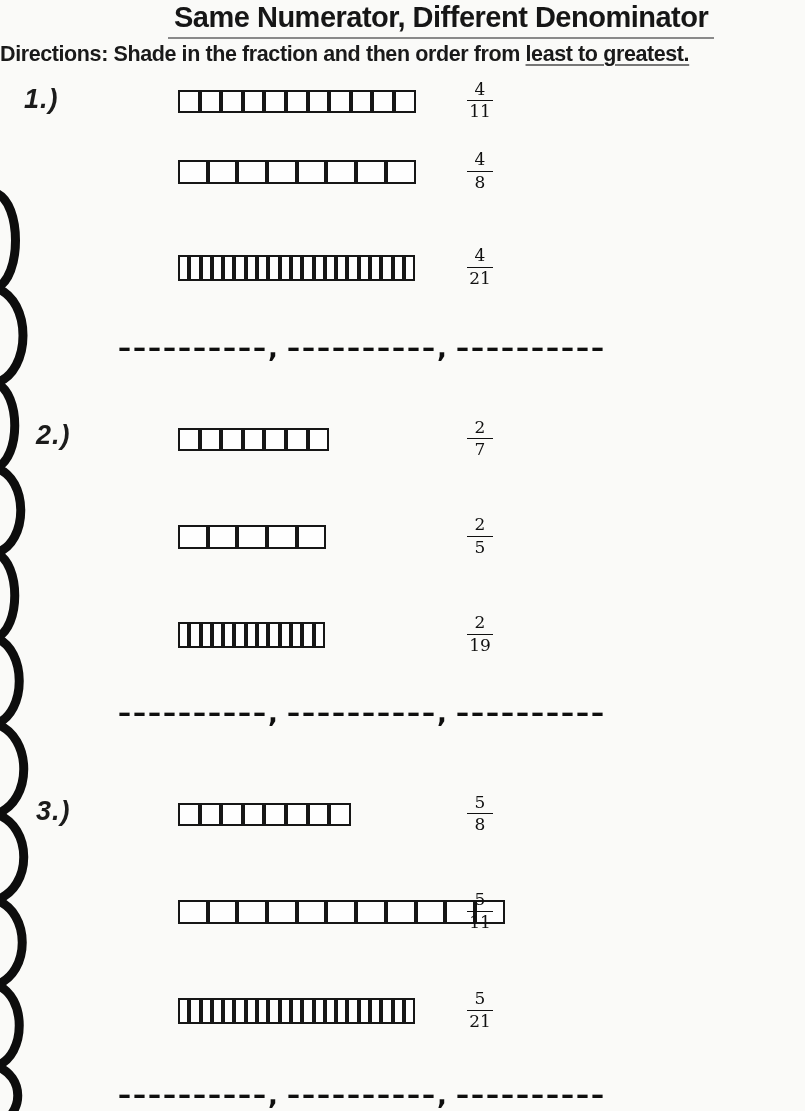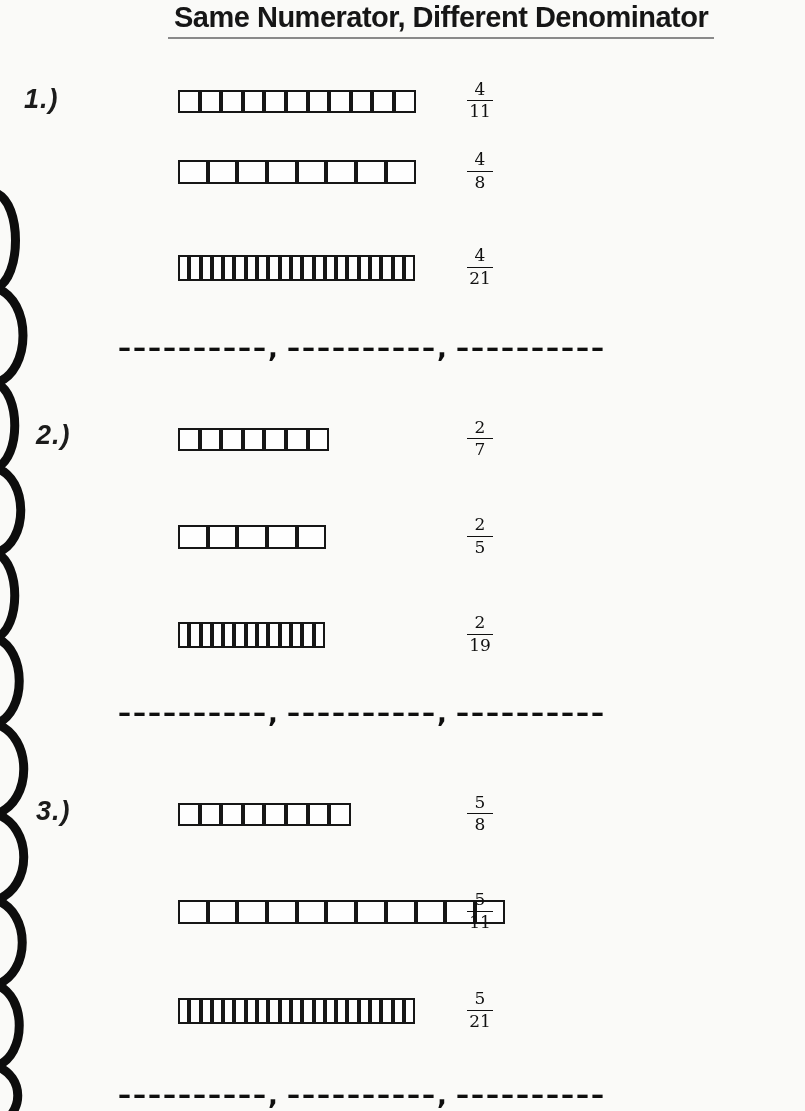--- a/index.html
+++ b/index.html
@@ -78,20 +78,23 @@
       <path d="M-4 724 C 33 736, 33 802, -4 814"></path>
       <path d="M-4 814 C 33 826, 33 888, -4 900"></path>
       <path d="M-4 900 C 31 912, 31 973, -4 985"></path>
       <path d="M-4 985 C 27 995, 27 1056, -4 1066"></path>
       <path d="M-4 1066 C 25 1076, 25 1115, -4 1125"></path>
     </g>
   </svg>
 
   <div class="title">Same Numerator, Different Denominator</div>
 
+  <div class="directions">
+    <span>Directions: Shade in the fraction and then order from </span><span class="emph">least to greatest.</span>
+  </div>
 
   <div id="problems" style="position:absolute;inset:0;">
       <div class="plabel" style="left: 24px; top: 84px;">1.)</div>
       <div class="bar" style="left: 178px; top: 90px;">
         <div class="seg" style="width: 21.6px; height: 23px;"></div>
         <div class="seg" style="width: 21.6px; height: 23px;"></div>
         <div class="seg" style="width: 21.6px; height: 23px;"></div>
         <div class="seg" style="width: 21.6px; height: 23px;"></div>
         <div class="seg" style="width: 21.6px; height: 23px;"></div>
         <div class="seg" style="width: 21.6px; height: 23px;"></div>

